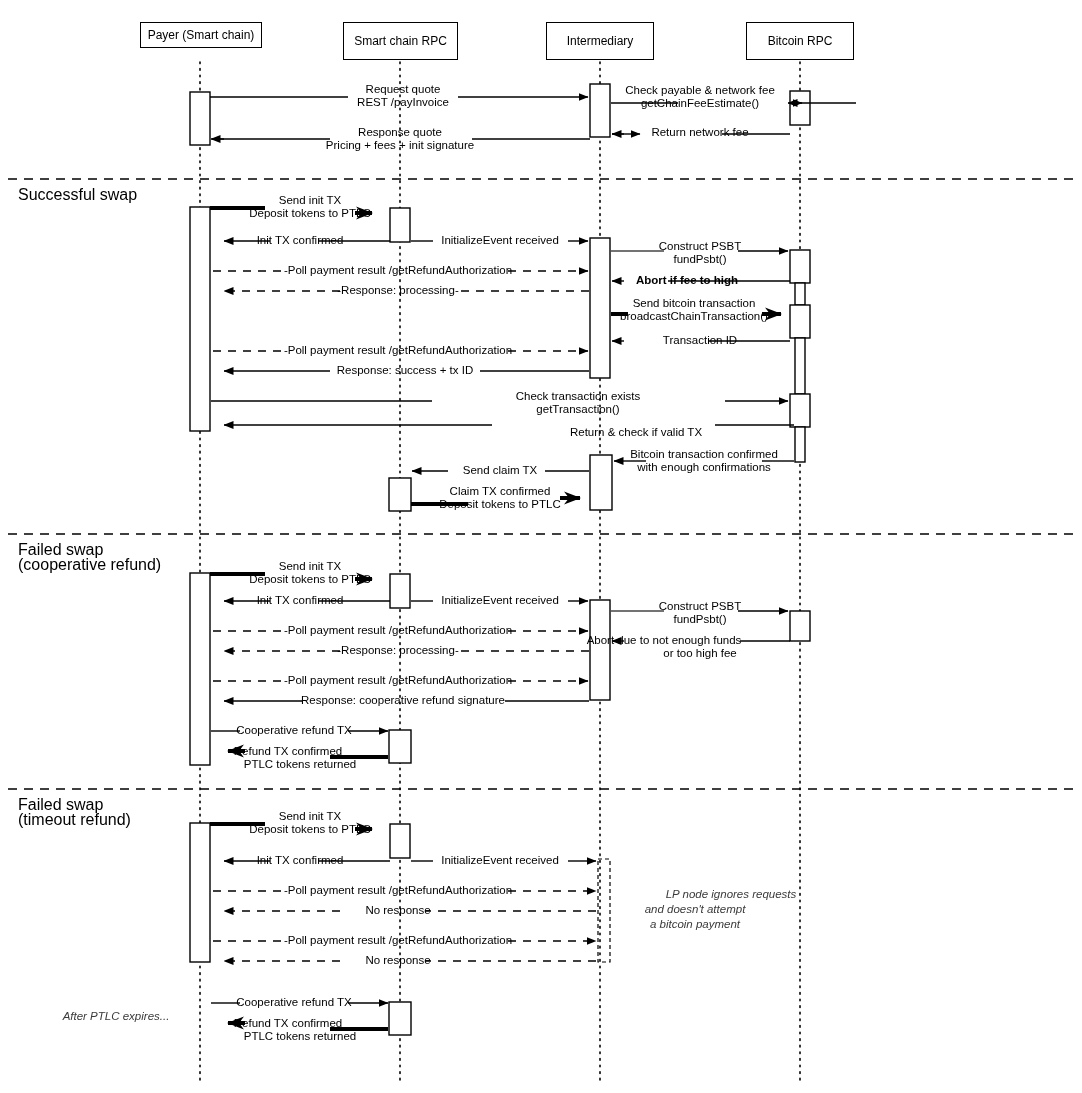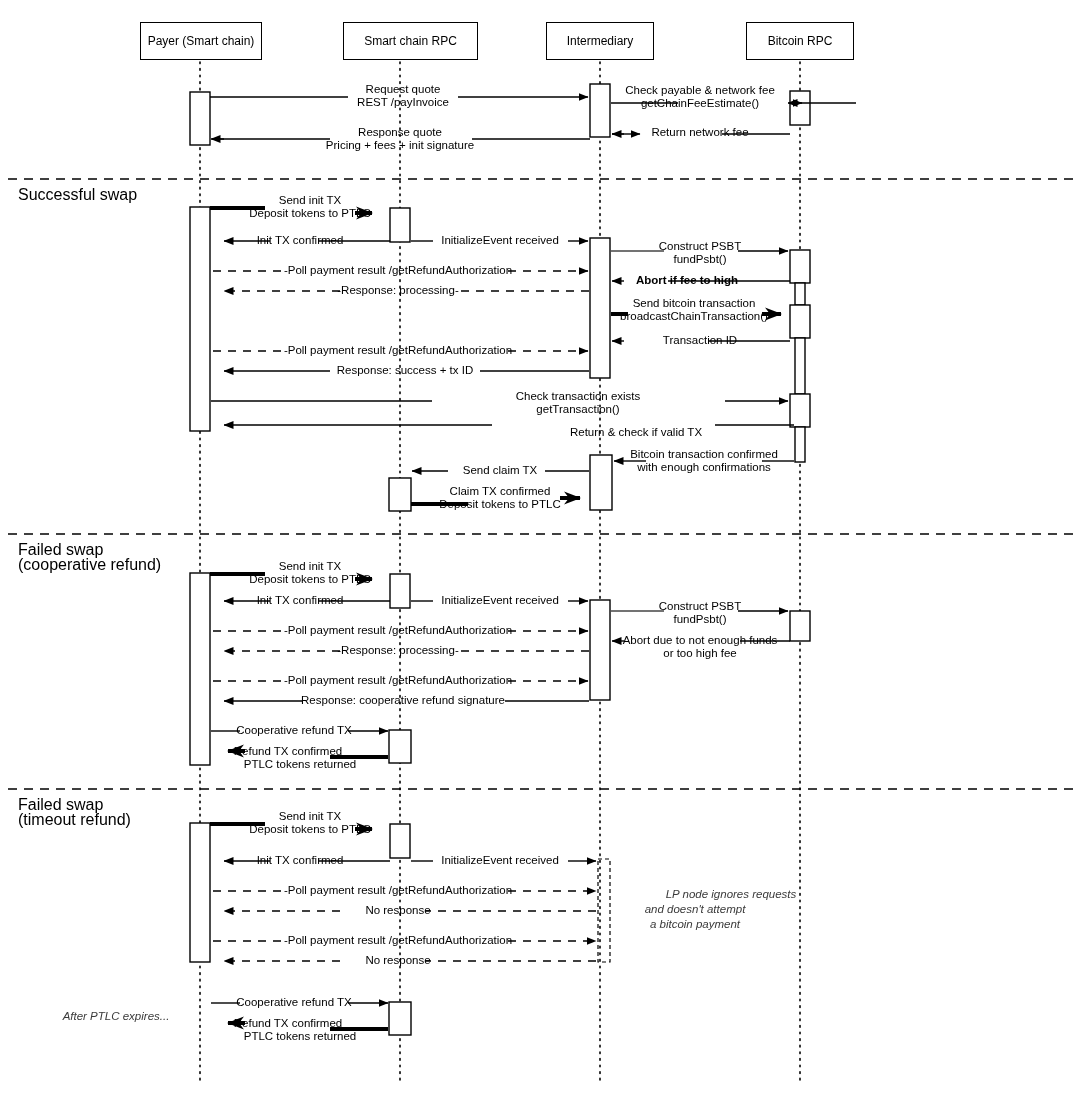--- a/index.html
+++ b/index.html
@@ -210,24 +210,24 @@
       <path d="M340,961 L224,961" stroke-dasharray="8 7" marker-end="url(#ah)"></path>
 
       <path d="M211,1003 L240,1003"></path>
       <path d="M348,1003 L388,1003" marker-end="url(#ah)"></path>
 
       <path d="M388,1029 L330,1029" stroke-width="4"></path>
       <path d="M245,1023 L228,1023" stroke-width="4" marker-end="url(#ahT)"></path>
     </g>
   </svg>
 
-  <div class="hdr" style="left:140px;top:22px;width:122px;height:38px;">
+  <div class="hdr" style="left:140px;top:22px;width:122px;height:26px;">
     <span>Payer (Smart chain)</span>
   </div>
-  <div class="hdr" style="left:343px;top:22px;width:135px;height:38px;">
+  <div class="hdr" style="left:343px;top:22px;width:115px;height:38px;">
     <span>Smart chain RPC</span>
   </div>
   <div class="hdr" style="left:546px;top:22px;width:108px;height:38px;">
     <span>Intermediary</span>
   </div>
   <div class="hdr" style="left:746px;top:22px;width:108px;height:38px;">
     <span>Bitcoin RPC</span>
   </div>
 
   <div class="seclbl" style="left:18px;top:187px;">Successful swap</div>
@@ -267,21 +267,21 @@
   <div class="lbl ctr" style="left:500px;top:485px;">Claim TX confirmed</div>
   <div class="lbl ctr bold" style="left:500px;top:498px;">Deposit tokens to PTLC</div>
 
   <div class="lbl ctr" style="left:310px;top:560px;">Send init TX</div>
   <div class="lbl ctr bold" style="left:310px;top:573px;">Deposit tokens to PTLC</div>
   <div class="lbl ctr" style="left:300px;top:594px;">Init TX confirmed</div>
   <div class="lbl ctr" style="left:500px;top:594px;">InitializeEvent received</div>
   <div class="lbl ctr" style="left:700px;top:600px;">Construct PSBT</div>
   <div class="lbl ctr" style="left:700px;top:613px;">fundPsbt()</div>
   <div class="lbl ctr" style="left:398px;top:624px;">-Poll payment result /getRefundAuthorization</div>
-  <div class="lbl ctr" style="left:700px;top:634px;text-align:center;">Abort due to not enough funds</div>
+  <div class="lbl ctr" style="left:664px;top:634px;text-align:center;">Abort due to not enough funds</div>
   <div class="lbl ctr" style="left:700px;top:647px;">or too high fee</div>
   <div class="lbl ctr" style="left:398px;top:644px;">-Response: processing-</div>
   <div class="lbl ctr" style="left:398px;top:674px;">-Poll payment result /getRefundAuthorization</div>
   <div class="lbl ctr" style="left:403px;top:694px;">Response: cooperative refund signature</div>
   <div class="lbl ctr" style="left:294px;top:724px;">Cooperative refund TX</div>
   <div class="lbl ctr" style="left:288px;top:745px;">Refund TX confirmed</div>
   <div class="lbl ctr bold" style="left:300px;top:758px;">PTLC tokens returned</div>
 
   <div class="lbl ctr" style="left:310px;top:810px;">Send init TX</div>
   <div class="lbl ctr bold" style="left:310px;top:823px;">Deposit tokens to PTLC</div>

